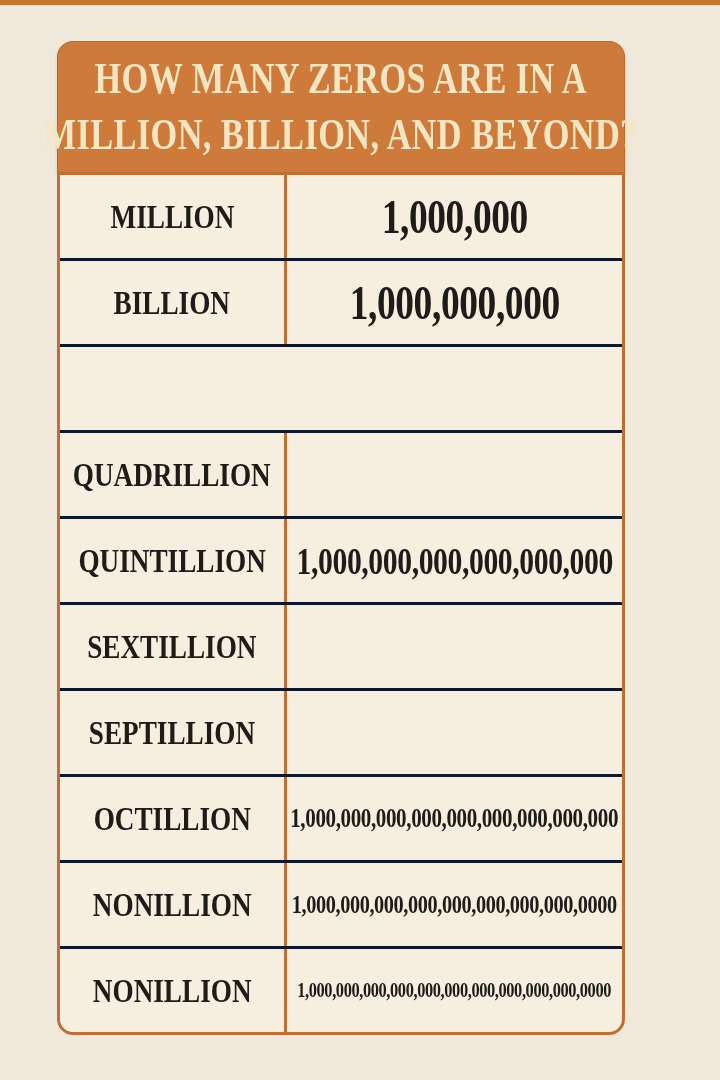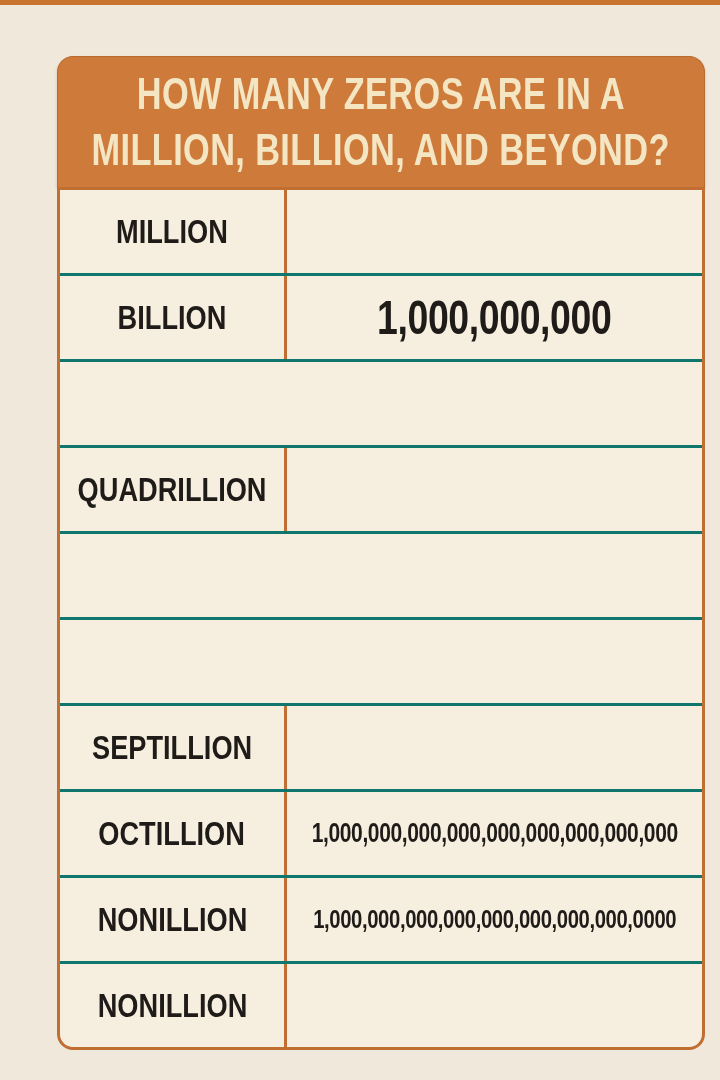--- a/index.html
+++ b/index.html
@@ -13,22 +13,23 @@
   }
   .top-strip {
     position: absolute;
     left: 0; top: 0;
     width: 720px; height: 5px;
     background: #c8732f;
   }
   .poster {
     position: absolute;
     left: 57px;
-    top: 56px;
-    width: 648px;
+    top: 41px;
+    width: 568px;
+    font-family: Liberation Serif, serif;
   }
   .header {
     background: #cd7a3b;
     border: 1px solid #b96a2f;
     border-bottom: none;
     border-radius: 16px 16px 0 0;
     height: 130px;
     display: flex;
     flex-direction: column;
     align-items: center;
@@ -50,21 +51,21 @@
     border: 3px solid #c16e32;
     border-top: 3px solid #c16e32;
     border-radius: 0 0 16px 16px;
     background: #f6efe0;
     overflow: hidden;
   }
   .row {
     display: grid;
     grid-template-columns: 227px 1fr;
     height: 83px;
-    border-bottom: 3px solid #0f766e;
+    border-bottom: 3px solid #0f172a;
   }
   .row:last-child { border-bottom: none; }
   .cell {
     display: flex;
     align-items: center;
     justify-content: center;
     overflow: hidden;
   }
   .cell.label { border-right: 3px solid #c16e32; }
   .txt {
@@ -105,20 +106,23 @@
     <span class="line">HOW MANY ZEROS ARE IN A</span>
     <span class="line">MILLION, BILLION, AND BEYOND?</span>
   </div>
 
   <div class="table">
 
     <div class="row">
       <div class="cell label">
           <span class="txt">MILLION</span>
         </div>
+      <div class="cell value">
+          <span class="txt">1,000,000</span>
+        </div>
     </div>
 
     <div class="row">
       <div class="cell label">
           <span class="txt">BILLION</span>
         </div>
       <div class="cell value">
           <span class="txt">1,000,000,000</span>
         </div>
     </div>
@@ -126,23 +130,32 @@
     <div class="row">
     </div>
 
     <div class="row">
       <div class="cell label">
           <span class="txt">QUADRILLION</span>
         </div>
     </div>
 
     <div class="row">
+      <div class="cell label">
+          <span class="txt">QUINTILLION</span>
+        </div>
+      <div class="cell value">
+          <span class="txt">1,000,000,000,000,000,000</span>
+        </div>
     </div>
 
     <div class="row">
+      <div class="cell label">
+          <span class="txt">SEXTILLION</span>
+        </div>
     </div>
 
     <div class="row">
       <div class="cell label">
           <span class="txt">SEPTILLION</span>
         </div>
     </div>
 
     <div class="row">
       <div class="cell label">
@@ -159,16 +172,19 @@
         </div>
       <div class="cell value">
           <span class="txt">1,000,000,000,000,000,000,000,000,0000</span>
         </div>
     </div>
 
     <div class="row">
       <div class="cell label">
           <span class="txt">NONILLION</span>
         </div>
+      <div class="cell value">
+          <span class="txt">1,000,000,000,000,000,000,000,000,000,000,0000</span>
+        </div>
     </div>
 
   </div>
 </div>
 
 </body></html>

